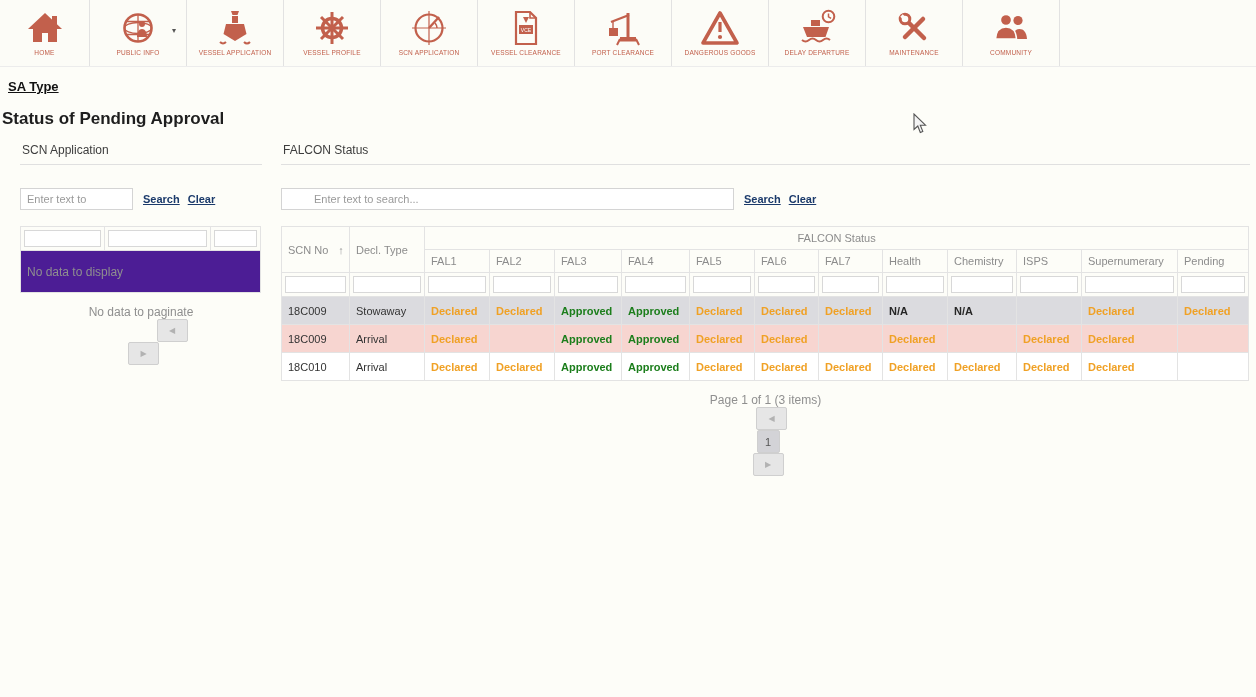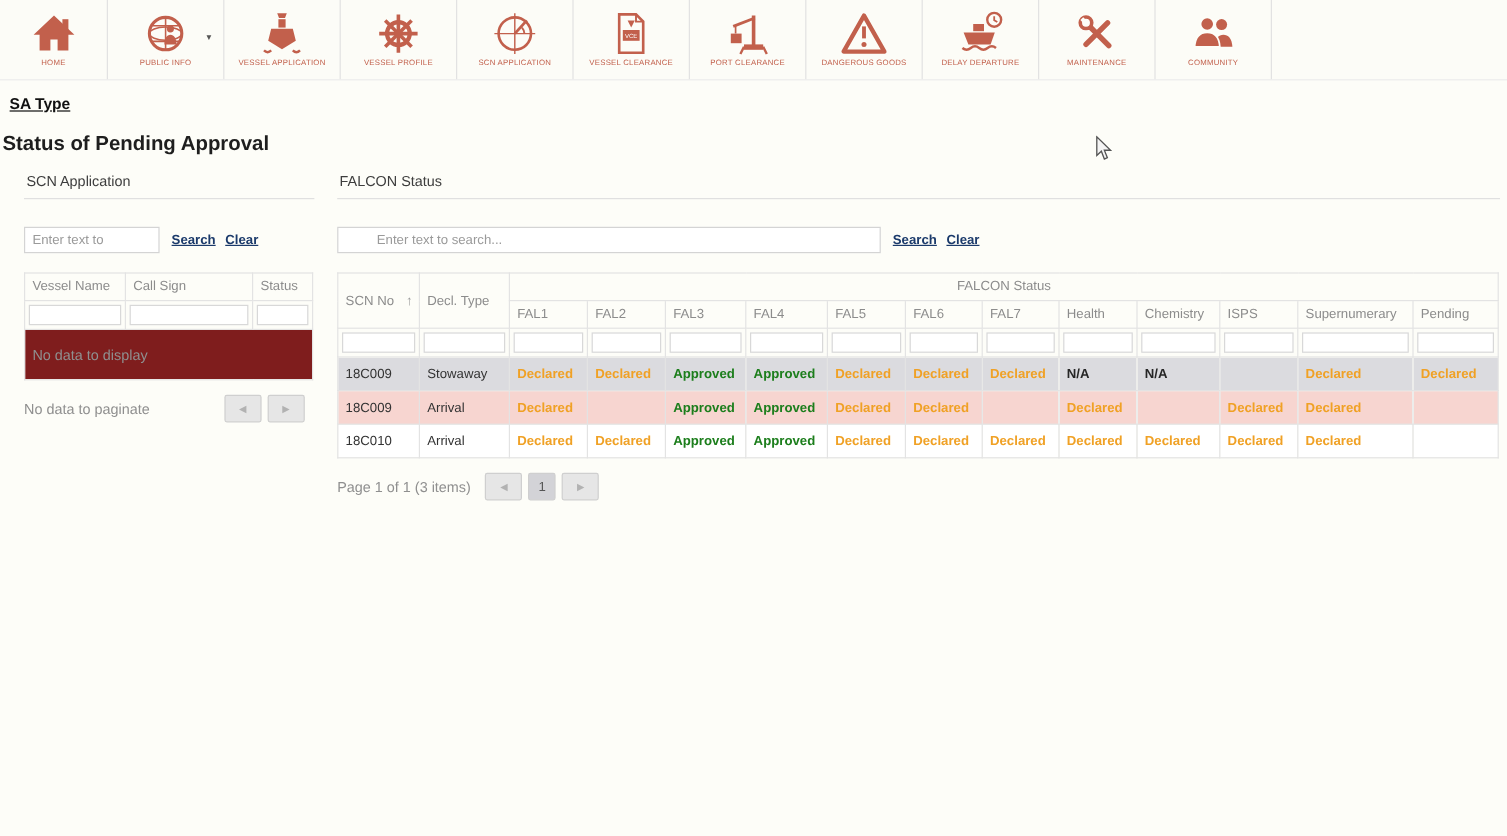--- a/index.html
+++ b/index.html
@@ -43,30 +43,30 @@
   table.grid { border-collapse:collapse; table-layout:fixed; font-size:11px; margin-top:16px; }
   .grid th, .grid td { border:1px solid #e3e3e3; padding:5px 6px; text-align:left;
     overflow:hidden; white-space:nowrap; }
   .grid thead th { color:#8c8c8c; font-weight:normal; background:#fdfdf8; }
   .grid .group-th { text-align:center; }
   .sort-arrow { color:#9a9a9a; margin-left:10px; font-size:11px; }
   .filter-row td { padding:3px; background:#fdfdf8; }
   .filter-input { width:100%; height:17px; border:1px solid #d8d8d8; background:#fff;
     display:block; font-size:11px; padding:0 3px; font-family:"Liberation Sans", sans-serif; }
   .empty-cell { text-align:center; color:#8f8f8f; font-size:12px; height:42px;
-    vertical-align:middle; background:#7f1d1d; }
+    vertical-align:middle; background:#4c1d95; }
   tbody td { height:28px; background:#fff; color:#333; }
   tr.row-selected td { background:#dbdbdf; }
   tr.row-alert td { background:#f7d5d0; }
   td.st-declared { color:#f0a125; font-weight:bold; }
   td.st-approved { color:#1c7e1c; font-weight:bold; }
   td.st-na { color:#262626; font-weight:bold; }
 
   
-  .pager { display:flex; align-items:center; margin-top:12px; font-size:12px; color:#8f8f8f; }
+  .pager { display:flex; align-items:center; margin-top:12px; font-size:12px; color:#8f8f8f;flex-direction:column; }
   .pg-btn { height:23px; width:31px; margin-left:5px; border:1px solid #cfcfcf;
     background:#e6e6e6; border-radius:2px; color:#b2b2b2; font-size:8px;
     display:flex; align-items:center; justify-content:center; cursor:pointer; }
   .pg-btn.num { width:23px; background:#d3d3d7; color:#555; font-size:11px; }
   .panel-l .pager .pg-btn:first-of-type { margin-left:62px; }
   .panel-r .pager .pg-btn:first-of-type { margin-left:12px; }
 
   
   .cursor { position:absolute; left:913px; top:113px; pointer-events:none; }
 </style>
@@ -231,25 +231,20 @@
       <a class="lnk">Clear</a>
     </div>
 
     <table class="grid" style="width:240px">
       <colgroup>
           <col style="width:84px">
           <col style="width:106px">
           <col style="width:50px">
         </colgroup>
       <thead>
-        <tr>
-          <th>Vessel Name</th>
-          <th>Call Sign</th>
-          <th>Status</th>
-        </tr>
         <tr class="filter-row">
           <td>
               <input class="filter-input" style="">
             </td>
           <td>
               <input class="filter-input" style="">
             </td>
           <td>
               <input class="filter-input" style="">
             </td>

